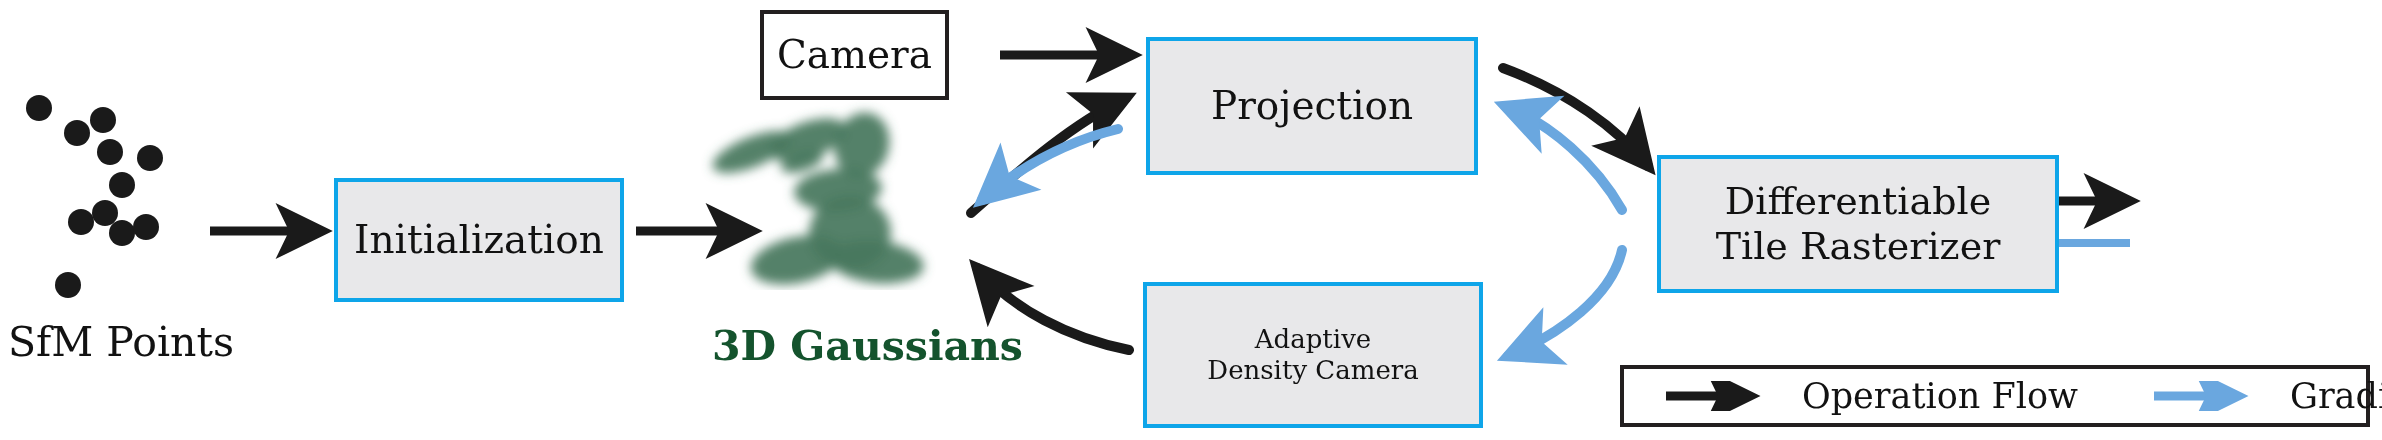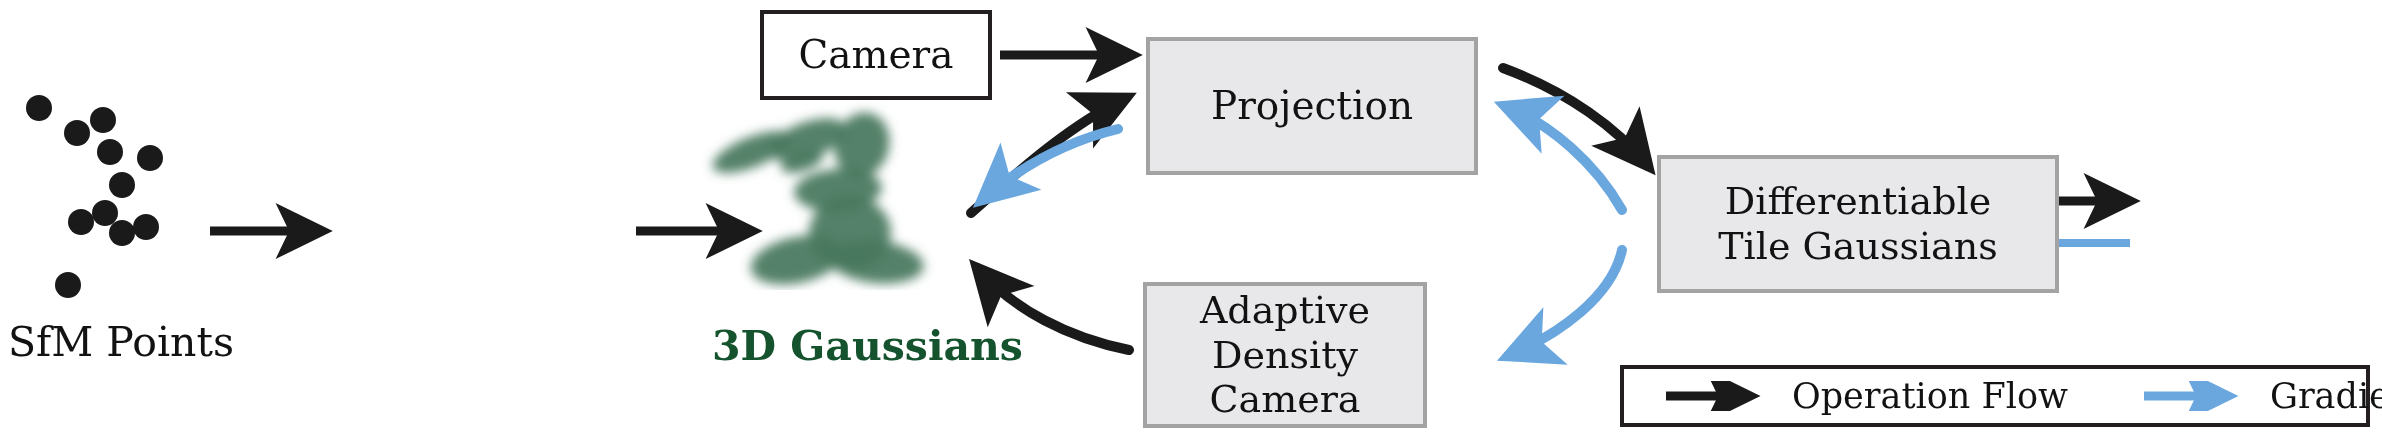--- a/index.html
+++ b/index.html
@@ -2,34 +2,34 @@
 <html><head>
 <meta charset="utf-8">
 <style>
   html,body{margin:0;padding:0;background:#ffffff;}
   body{width:2382px;height:440px;font-family:"DejaVu Serif",serif;}
   #stage{position:relative;width:2382px;height:440px;overflow:hidden;background:#fff;}
 
   .node{position:absolute;box-sizing:border-box;display:flex;align-items:center;
         justify-content:center;text-align:center;line-height:1.18;
         font-family:"DejaVu Serif",serif;color:#121212;}
-  .node.filled{background:#e8e8ea;border:4px solid #a3a3a3;}
+  .node.filled{background:#e8e8ea;border:4px solid #0ea5e9;}
   .node.plain{background:#ffffff;border:4px solid #231f20;}
 
   #n-init{left:334px;top:178px;width:290px;height:124px;font-size:39px;}
-  #n-camera{left:760px;top:10px;width:232px;height:90px;font-size:39px;}
+  #n-camera{left:760px;top:10px;width:189px;height:90px;font-size:39px;}
   #n-projection{left:1146px;top:37px;width:332px;height:138px;font-size:39px;}
-  #n-adc{left:1143px;top:282px;width:284px;height:146px;font-size:38px;}
+  #n-adc{left:1143px;top:282px;width:340px;height:146px;font-size:26px;}
   #n-rast{left:1657px;top:155px;width:402px;height:138px;font-size:38px;}
   #n-image{left:2143px;top:155px;width:216px;height:138px;font-size:39px;}
 
   #legend{position:absolute;left:1620px;top:365px;width:750px;height:62px;
           box-sizing:border-box;background:#fff;border:4px solid #231f20;
           display:flex;align-items:center;}
-  .legend-item{display:flex;align-items:center;gap:18px;}
+  .legend-item{display:flex;align-items:center;gap:28px;}
   #legend .legend-item:first-child{margin-left:38px;}
   #legend .legend-item:nth-child(2){margin-left:72px;}
   .legend-label{font-size:35px;font-family:"DejaVu Serif",serif;color:#121212;
                 white-space:nowrap;}
 
   .pts-label{position:absolute;left:8px;top:318px;font-size:41px;
              font-family:"DejaVu Serif",serif;color:#121212;}
   .gauss-label{position:absolute;left:712px;top:322px;font-size:41px;font-weight:bold;
                font-family:"DejaVu Serif",serif;color:#14532d;}
 
@@ -112,40 +112,43 @@
           <ellipse cx="160" cy="133" rx="41" ry="37" transform="rotate(0 160 133)"></ellipse>
           <ellipse cx="107" cy="160" rx="47" ry="23" transform="rotate(-12 107 160)"></ellipse>
           <ellipse cx="186" cy="162" rx="48" ry="21" transform="rotate(6 186 162)"></ellipse>
         </g>
     </svg>
   </div>
 
   <div class="pts-label">SfM Points</div>
   <div class="gauss-label">3D Gaussians</div>
 
+  <div class="node filled" id="n-init">
+    <span>Initialization</span>
+  </div>
 
   <div class="node plain" id="n-camera">
     <span>Camera</span>
   </div>
 
   <div class="node filled" id="n-projection">
     <span>Projection</span>
   </div>
 
   <div class="node filled" id="n-adc">
     <span>
       <span>Adaptive</span><br>
       <span>Density Camera</span>
     </span>
   </div>
 
   <div class="node filled" id="n-rast">
     <span>
       <span>Differentiable</span><br>
-      <span>Tile Gaussians</span>
+      <span>Tile Rasterizer</span>
     </span>
   </div>
 
 
   <div id="legend">
     <div class="legend-item">
       <svg width="112" height="30" viewBox="0 0 112 30">
         <line x1="4" y1="15" x2="88" y2="15" stroke="#1a1a1a" stroke-width="9" marker-end="url(#lgB)"></line>
         <defs>
           <marker id="lgB" viewBox="0 0 12 12" refX="9.2" refY="6" markerWidth="7" markerHeight="7" orient="auto-start-reverse">

